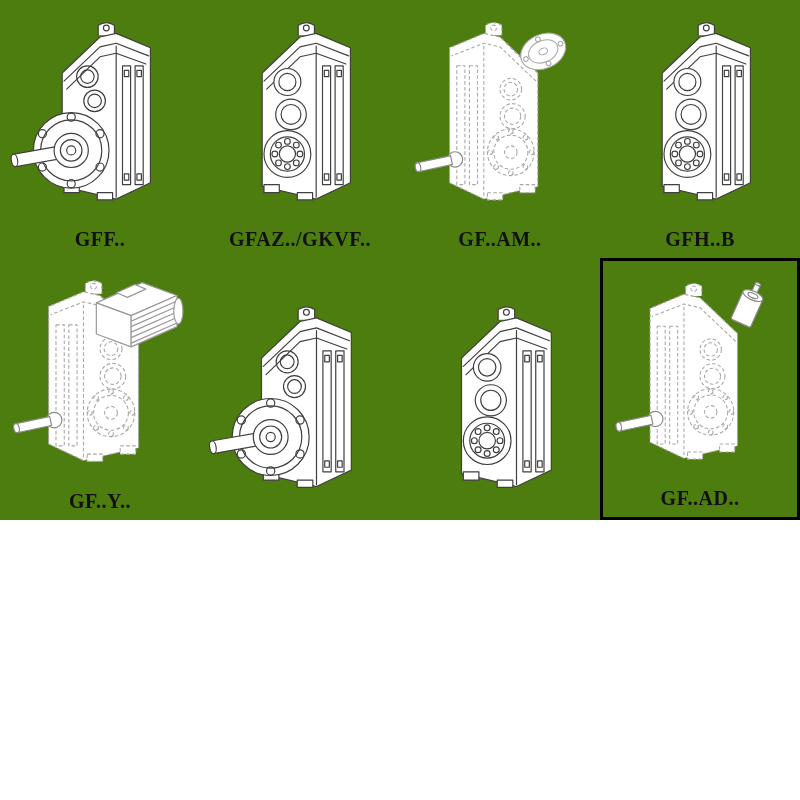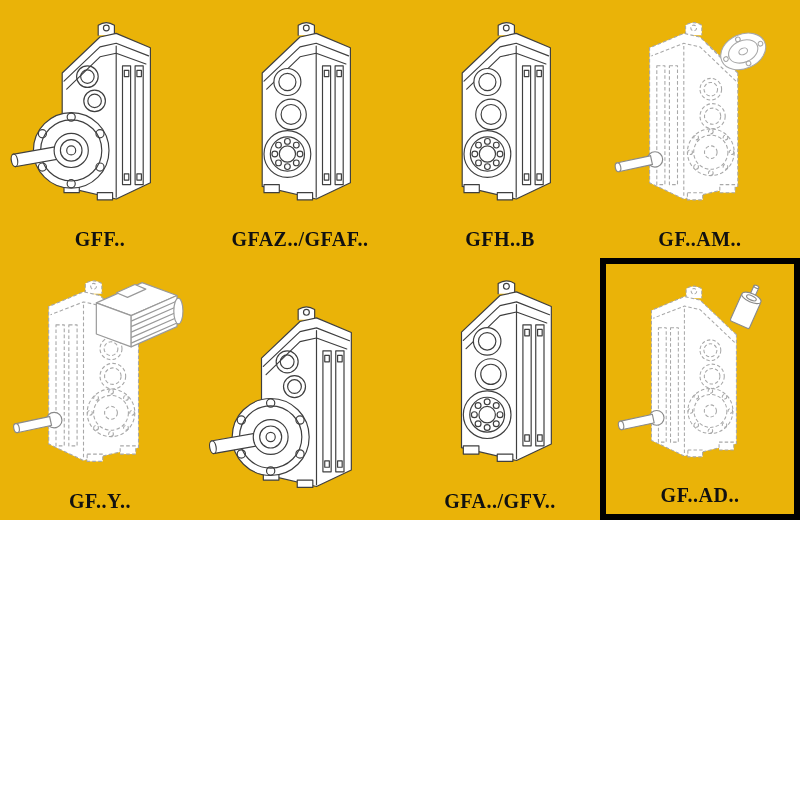--- a/index.html
+++ b/index.html
@@ -20,24 +20,24 @@
     width: 800px;
     height: 800px;
   }
   .cell {
     box-sizing: border-box;
     display: flex;
     flex-direction: column;
     align-items: center;
     justify-content: flex-end;
     padding: 4px 2px 6px 2px;
-    background: #eab308;
+    background: #4d7c0f;
   }
   .cell.boxed {
-    border: 6px solid #000000;
+    border: 3px solid #000000;
   }
   .drawing {
     flex: 1 1 auto;
     width: 196px;
     min-height: 0;
     max-height: calc(100% - 32px);
   }
   .model-label {
     font-weight: bold;
     font-size: 20px;
@@ -241,58 +241,57 @@
     <svg class="drawing" viewBox="0 0 200 240">
       <use href="#sym-flange-shaft"></use>
     </svg>
     <div class="model-label">GFF..</div>
   </div>
 
   <div class="cell">
     <svg class="drawing" viewBox="0 0 200 240">
       <use href="#sym-hollow-bore"></use>
     </svg>
-    <div class="model-label">GFAZ../GFAF..</div>
-  </div>
-
-
-
+    <div class="model-label">GFAZ../GKVF..</div>
+  </div>
+
+
+
+
+  <div class="cell">
+    <svg class="drawing" viewBox="0 0 200 240">
+      <use href="#sym-phantom-flange"></use>
+    </svg>
+    <div class="model-label">GF..AM..</div>
+  </div>
 
   <div class="cell">
     <svg class="drawing" viewBox="0 0 200 240">
       <use href="#sym-hollow-bore"></use>
     </svg>
     <div class="model-label">GFH..B</div>
   </div>
 
   <div class="cell">
     <svg class="drawing" viewBox="0 0 200 240">
-      <use href="#sym-phantom-flange"></use>
-    </svg>
-    <div class="model-label">GF..AM..</div>
-  </div>
-
-  <div class="cell">
-    <svg class="drawing" viewBox="0 0 200 240">
       <use href="#sym-phantom-motor"></use>
     </svg>
     <div class="model-label">GF..Y..</div>
   </div>
 
   <div class="cell">
     <svg class="drawing" viewBox="0 0 200 240">
       <use href="#sym-flange-shaft"></use>
     </svg>
   </div>
 
   <div class="cell">
     <svg class="drawing" viewBox="0 0 200 240">
       <use href="#sym-hollow-bore"></use>
     </svg>
-    <div class="model-label">GFA../GFV..</div>
   </div>
 
 
   <div class="cell boxed">
     <svg class="drawing" viewBox="0 0 200 240">
       <use href="#sym-phantom-adapter"></use>
     </svg>
     <div class="model-label">GF..AD..</div>
   </div>
 

